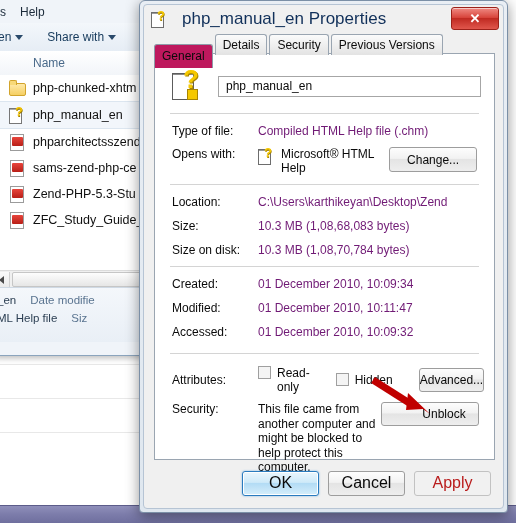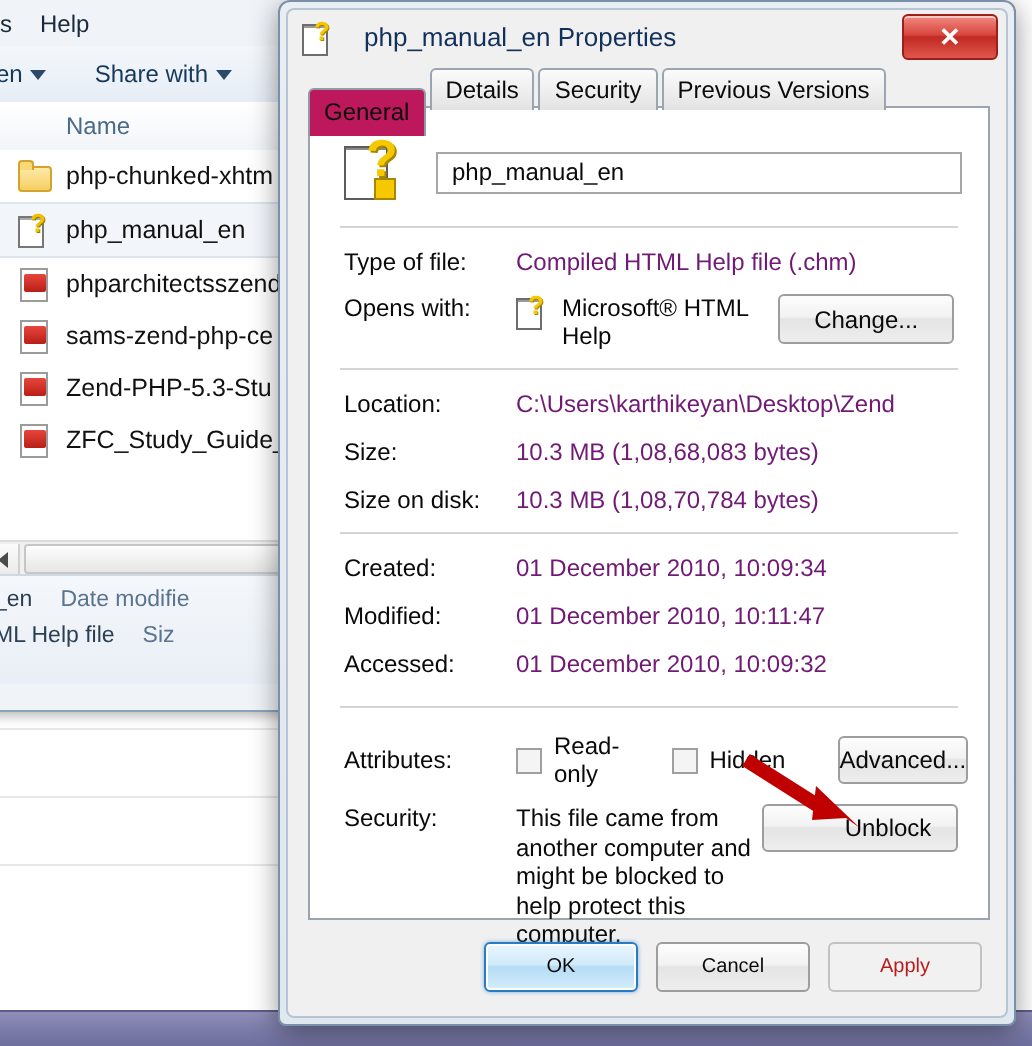--- a/index.html
+++ b/index.html
@@ -178,21 +178,21 @@
     border-radius: 4px;
     background: #f0f0f0;
     box-sizing: border-box;
   }
   #dlg-titlebar {
     position: absolute; left: 0; top: 0; right: 0; height: 27px;
     display: flex; align-items: center;
   }
   #dlg-ticon { width: 18px; height: 18px; margin-left: 7px; position: relative; flex: none; }
   #dlg-title {
-    font-size: 13px; color: #11305a; margin-left: 7px;
+    font-size: 17px; color: #11305a; margin-left: 7px;
     font-family: "Liberation Sans", sans-serif;
     white-space: nowrap;
   }
   #dlg-close {
     position: absolute; right: 4px; top: 2px;
     width: 46px; height: 21px;
     background: linear-gradient(to bottom, #f08a83 0%, #d8453c 45%, #c02a22 50%, #e0564c 100%);
     border: 1px solid #9c2019; border-radius: 3px;
     display: flex; align-items: center; justify-content: center;
     color: #ffffff; font-size: 13px; font-weight: bold;
@@ -292,37 +292,37 @@
     display: inline-flex; align-items: center; justify-content: center;
     cursor: pointer; white-space: nowrap;
     font-family: "Liberation Sans", sans-serif;
   }
   #btn-change { width: 96px; height: 23px; margin-left: auto; margin-right: 4px; }
   #btn-advanced { width: 90px; height: 22px; }
   #btn-unblock { width: 84px; height: 22px; padding-left: 28px; }
 
   .attr-row { display: flex; align-items: center; margin: 0 0 8px 4px; }
   .attr-row .k { width: 86px; flex: none; }
-  .cbwrap { display: flex; align-items: center; gap: 6px; margin-right: 26px; cursor: pointer; }
+  .cbwrap { display: flex; align-items: flex-start; gap: 6px; margin-right: 26px; cursor: pointer; }
   .cb {
     width: 13px; height: 13px;
     background: #f4f4f4; border: 1px solid #9f9f9f;
     box-sizing: border-box; flex: none;
   }
   .sec-row { display: flex; align-items: flex-start; margin: 0 0 0 4px; }
   .sec-row .k { width: 86px; flex: none; }
   .sec-text { width: 152px; line-height: 14.5px; }
 
   #footer {
     position: absolute; left: 4px; right: 2px; bottom: 6px; height: 30px;
     display: flex; align-items: center; justify-content: flex-end; gap: 9px;
     padding-right: 4px; box-sizing: border-box;
   }
   .fbtn {
-    width: 75px; height: 23px; font-size: 10px;
+    width: 75px; height: 23px; font-size: 16px;
     display: inline-flex; align-items: center; justify-content: center;
     border-radius: 3px; cursor: pointer;
     font-family: "Liberation Sans", sans-serif;
     background: linear-gradient(to bottom, #fdfdfd 0%, #f2f2f2 45%, #e4e4e4 50%, #eeeeee 100%);
     border: 1px solid #9d9d9d; color: #0a0a0a;
   }
   .fbtn.default {
     border: 1px solid #2a7bbf;
     background: linear-gradient(to bottom, #eaf6fd 0%, #cfeaf9 45%, #b3dcf5 50%, #d6eefb 100%);
     box-shadow: 0 0 2px rgba(60,150,220,0.7), inset 0 0 0 1px #ffffff;

